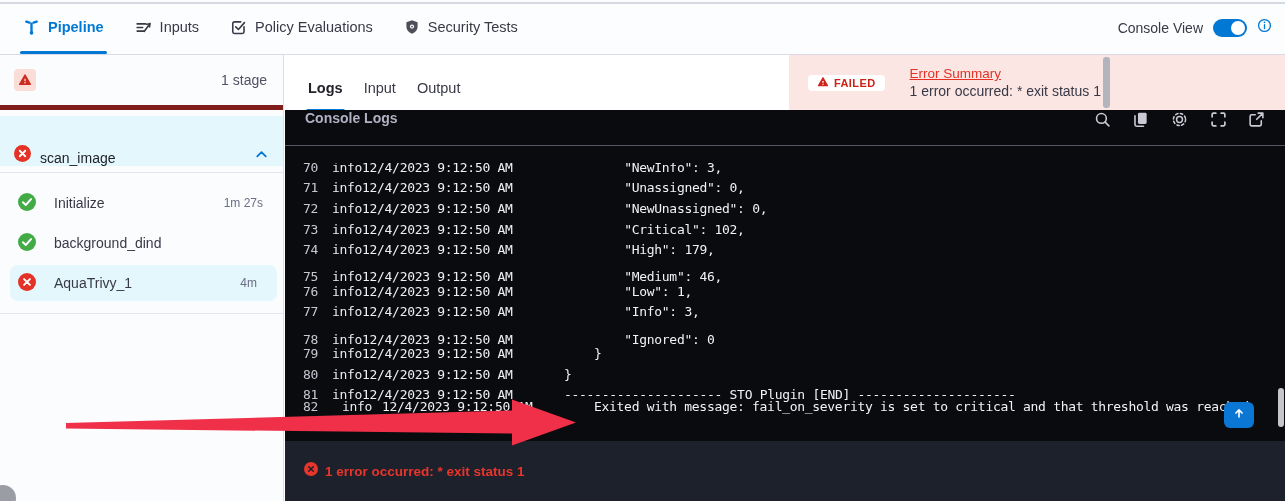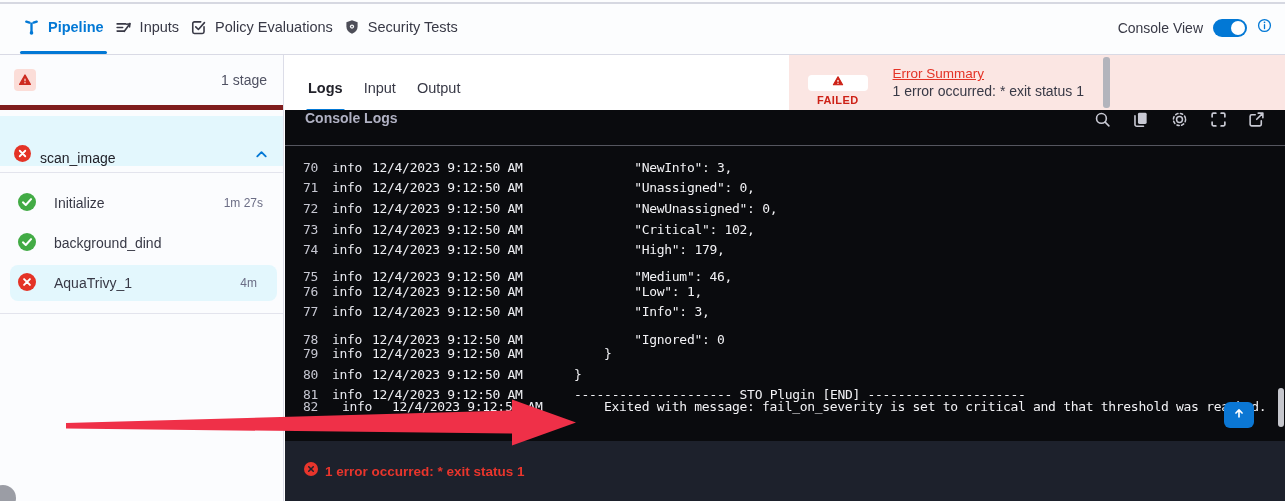--- a/index.html
+++ b/index.html
@@ -4,21 +4,21 @@
 <style>
   html,body{margin:0;padding:0;}
   body{
     width:1285px;height:501px;position:relative;overflow:hidden;
     background:#ffffff;font-family:"Liberation Sans",sans-serif;
     -webkit-font-smoothing:antialiased;
   }
   
   .topnav{position:absolute;top:0;left:0;right:0;height:55px;background:#fcfdfe;border-bottom:1px solid #d9dae5;box-sizing:border-box;}
   .topnav::before{content:"";position:absolute;top:2px;left:0;right:0;height:2px;background:#d6d8e1;}
-  .nav-tabs{display:flex;align-items:center;height:100%;padding-left:23px;gap:11px;}
+  .nav-tabs{display:flex;align-items:center;height:100%;padding-left:23px;gap:31px;}
   .nav-tab{display:flex;align-items:center;gap:8px;font-size:14.5px;color:#383946;position:relative;height:100%;cursor:pointer;}
   .nav-tab .icon{display:flex;align-items:center;}
   .nav-tab.active{color:#0278d5;font-weight:bold;}
   .nav-tab.active::after{content:"";position:absolute;left:-3px;right:-3px;bottom:0;height:3px;background:#0278d5;border-radius:2px;}
   .console-view{position:absolute;right:13px;top:0;height:55px;display:flex;align-items:center;gap:10px;}
   .cv-label{font-size:14px;color:#383946;}
   .toggle{width:34px;height:18px;border-radius:9px;background:#0278d5;position:relative;cursor:pointer;}
   .toggle .knob{position:absolute;top:2px;right:2px;width:14px;height:14px;border-radius:50%;background:#fff;}
   
   .sidebar{position:absolute;top:55px;left:0;width:284px;bottom:0;background:#fbfcfe;border-right:1px solid #dcdde8;box-sizing:border-box;}
@@ -35,37 +35,37 @@
   .step-row.selected{background:#e3f7fd;border-radius:8px;margin:2px 6px 0 10px;padding-left:8px;height:36px;}
   .sidebar-divider.after-steps{margin-top:12px;}
   .corner-blob{position:absolute;left:-10px;bottom:-10px;width:26px;height:26px;border-radius:50%;background:#9b9da5;}
   
   .main-tabs{position:absolute;left:285px;top:57px;width:504px;height:55px;background:#ffffff;display:flex;align-items:flex-end;gap:21px;padding-left:23px;box-sizing:border-box;}
   .mtab{padding-bottom:16px;font-size:14.5px;color:#383946;position:relative;cursor:pointer;}
   .mtab.active{font-weight:bold;color:#22222a;}
   .mtab.active::after{content:"";position:absolute;left:-2px;right:-2px;bottom:0;height:3px;background:#0278d5;border-radius:2px;}
   
   .error-summary{position:absolute;left:789px;top:55px;right:0;height:55px;background:#fbe6e3;display:flex;align-items:center;padding-left:19px;box-sizing:border-box;}
-  .failed-badge{height:16px;background:#ffffff;border-radius:4px;display:flex;align-items:center;gap:5px;padding:0 9px;color:#cd2116;font-weight:bold;font-size:11px;letter-spacing:.4px;flex-direction:column;}
+  .failed-badge{height:16px;background:#ffffff;border-radius:4px;display:flex;align-items:center;gap:5px;padding:0 9px;color:#cd2116;font-weight:bold;font-size:11px;letter-spacing:.4px;}
   .es-text{margin-left:25px;display:flex;flex-direction:column;gap:2px;}
   .es-title{color:#e43326;font-size:13.5px;text-decoration:underline;}
   .es-msg{color:#383946;font-size:14px;}
   .es-scrollbar{position:absolute;left:314px;top:2px;width:7px;height:51px;background:#b3b4bc;border-radius:3px;cursor:pointer;}
   
   .console{position:absolute;left:285px;top:110px;right:0;height:331px;background:#0a0b0e;}
   .console-header{height:36px;display:flex;align-items:flex-start;padding:0 20px;border-bottom:1px solid #55565f;box-sizing:border-box;}
   .console-title{font-weight:bold;font-size:14px;color:#b0b1c3;}
   .console-icons{margin-left:auto;display:flex;align-items:center;gap:21px;}
   .console-icons .cicon{display:flex;align-items:center;cursor:pointer;}
   .log-viewport{position:absolute;top:53px;left:0;right:0;bottom:0;overflow:hidden;
     font-family:"DejaVu Sans Mono","Liberation Mono",monospace;font-size:13px;letter-spacing:-0.3px;color:#f2f2f5;}
   .log-line{position:absolute;left:0;height:20px;display:flex;align-items:center;white-space:pre;}
   .log-line .ln{width:33px;text-align:right;color:#c7c8d2;}
   .log-line .lvl{width:30px;margin-left:14px;color:#e9eaf0;}
-  .log-line .ts{width:156px;margin-left:10px;color:#eff0f4;}
+  .log-line .ts{width:156px;color:#eff0f4;}
   .log-line .lc{margin-left:46px;}
   .scroll-btn{position:absolute;right:31px;bottom:13px;width:30px;height:26px;border-radius:6px;background:#0b77d4;display:flex;align-items:center;justify-content:center;cursor:pointer;z-index:60;}
   .log-scrollbar{position:absolute;right:1px;top:278px;width:6px;height:39px;background:#c6c7cd;border-radius:3px;cursor:pointer;}
   
   .footer{position:absolute;left:285px;top:441px;right:0;bottom:0;background:#1d212c;display:flex;align-items:center;gap:7px;padding-left:19px;box-sizing:border-box;}
   .footer-error{color:#e8352c;font-weight:bold;font-size:13.5px;}
   
   .arrow-overlay{position:absolute;inset:0;pointer-events:none;z-index:50;}
 </style>
 </head>

